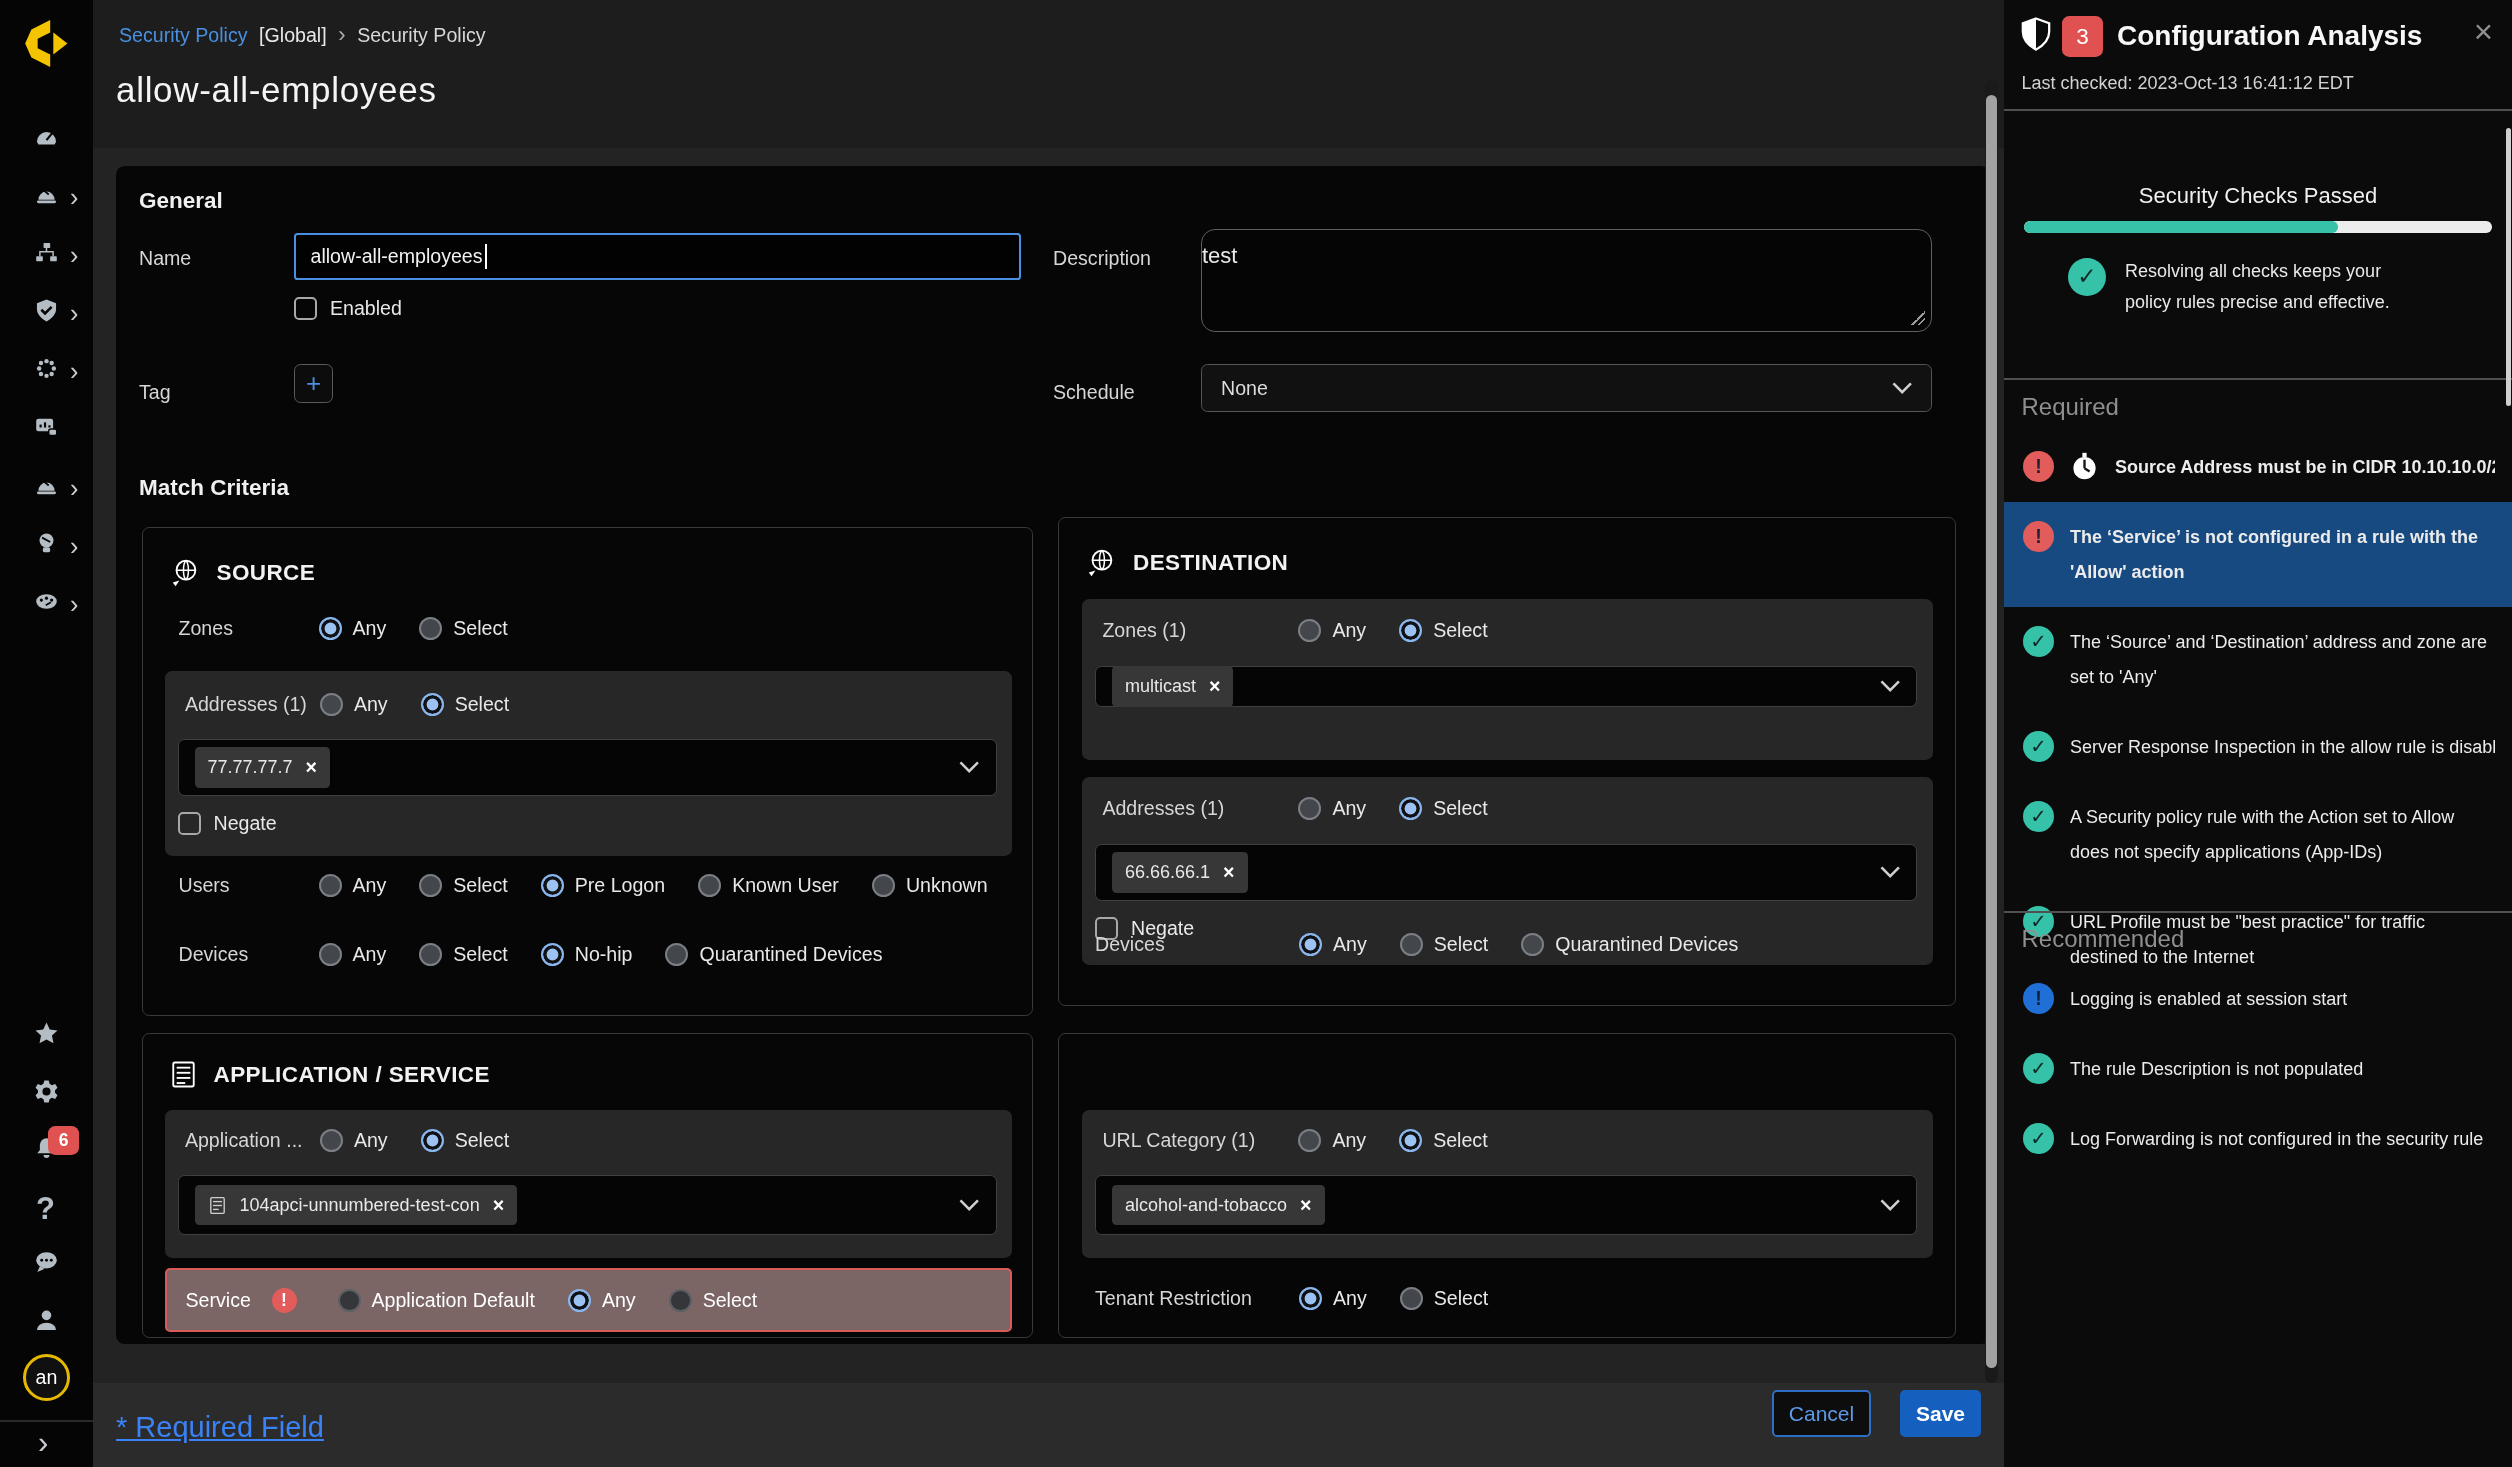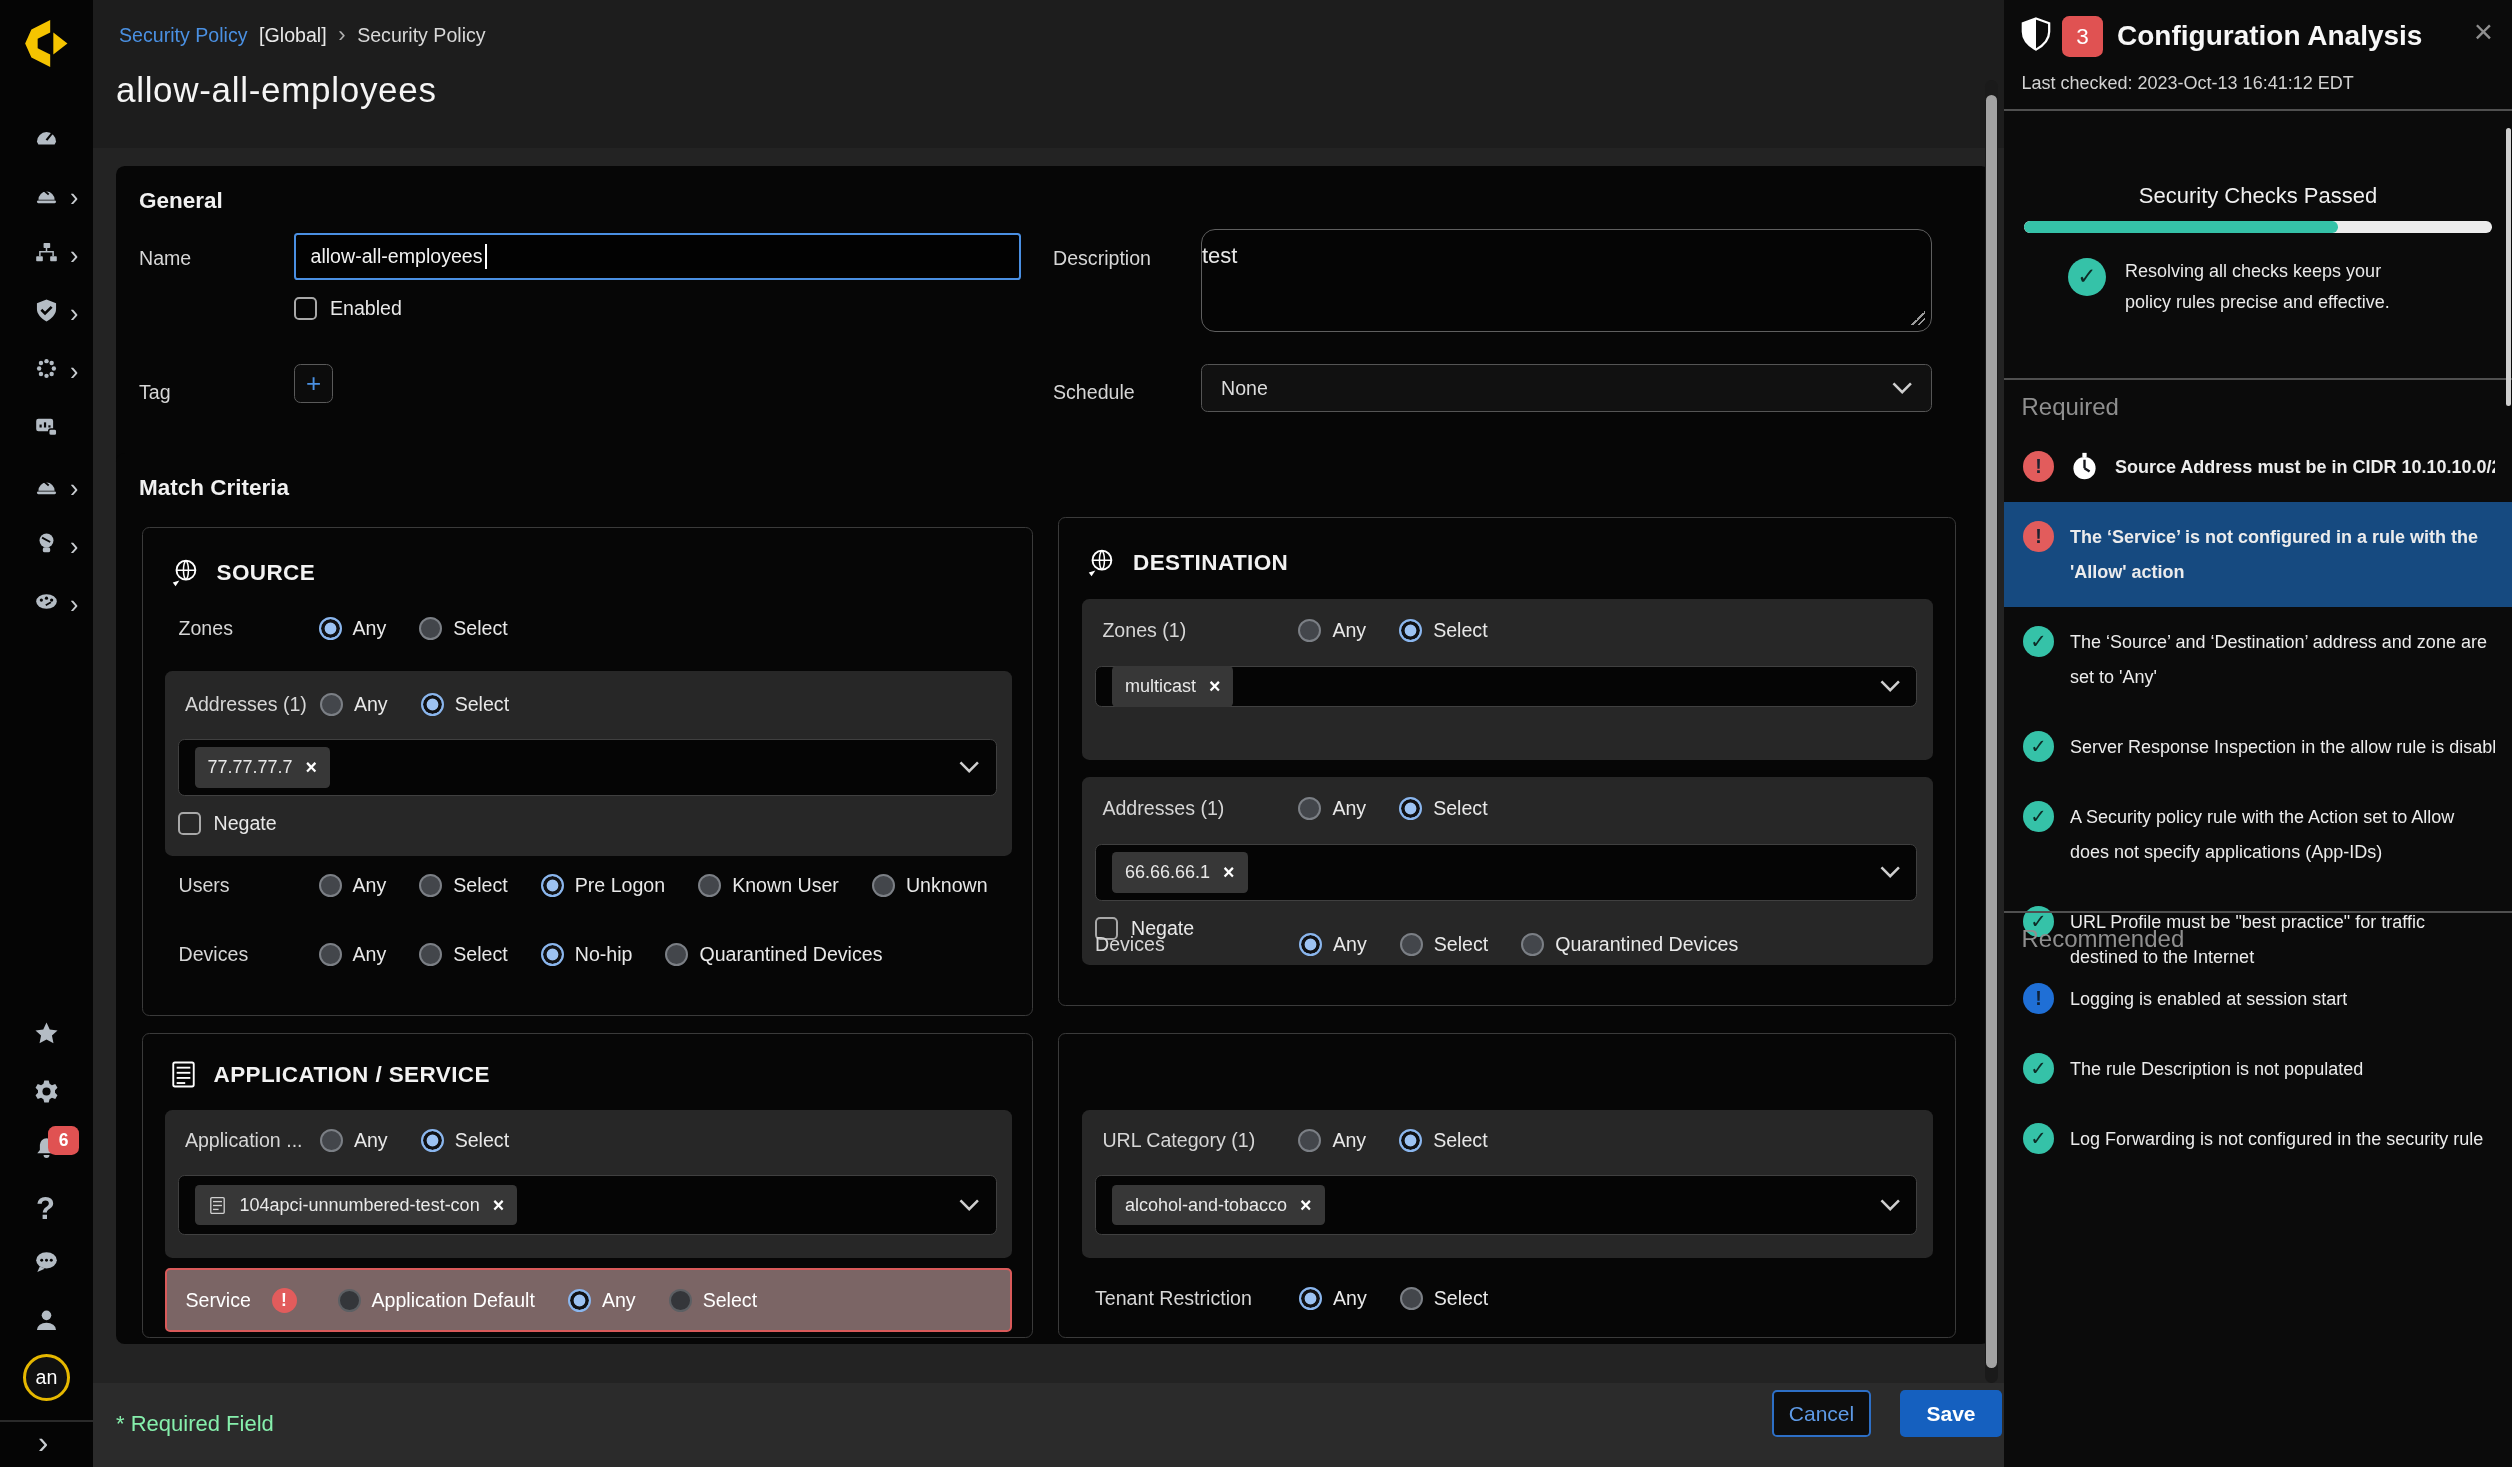--- a/index.html
+++ b/index.html
@@ -57,24 +57,24 @@
      padding:8.7px 13px;font-size:18px;color:#e8e8e8;white-space:nowrap;}
   .chip .x{font-weight:bold;font-size:19.6px;color:#fff;}
   .combo .dd{margin-left:auto;}
   .panel-title{display:flex;align-items:center;gap:16px;font-size:22.5px;font-weight:bold;color:#f2f2f2;letter-spacing:0.4px;}
   .err-row{position:absolute;background:#7b6565;border:2.2px solid #d95a5a;border-radius:5.1px;
      display:flex;align-items:center;box-sizing:border-box;}
   .err-badge{width:25px;height:25px;border-radius:50%;background:#e25c5c;color:#fff;font-weight:bold;
      font-size:17.5px;display:flex;align-items:center;justify-content:center;flex:0 0 auto;}
   
   #footer{position:absolute;left:0;top:1383px;width:1911px;height:84px;background:#2b2b2b;}
-  #required-note{position:absolute;left:23px;top:28px;font-size:22px;color:#86efac;}
+  #required-note{position:absolute;left:23px;top:28px;font-size:29px;color:#3b82f6;text-decoration:underline;}
   .btn{position:absolute;border-radius:5.1px;font-size:21px;display:flex;align-items:center;justify-content:center;box-sizing:border-box;cursor:pointer;}
   #cancel-btn{left:1679px;top:7.3px;width:99px;height:47px;background:#0d0d0d;border:2.2px solid #2d6fc6;color:#5e9ae6;}
-  #save-btn{left:1807px;top:7.3px;width:102px;height:47px;background:#1560bf;color:#fff;font-weight:bold;}
+  #save-btn{left:1807px;top:7.3px;width:81px;height:47px;background:#1560bf;color:#fff;font-weight:bold;}
   
   #main-scroll{position:absolute;left:1892px;top:80px;width:13px;height:1303px;background:#1a1a1a;border-radius:6.5px;}
   #main-scroll .thumb{position:absolute;left:0.7px;top:14.5px;width:11.6px;height:1273px;background:#a2a2a2;border-radius:5.8px;}
   
   #rpanel{position:absolute;left:2004px;top:0;width:508px;height:1468px;background:#0b0b0b;}
   .rdivider{position:absolute;left:0;width:508px;height:1.5px;background:#505050;}
   #r-title{position:absolute;left:113px;top:20.4px;font-size:28px;font-weight:bold;color:#f7f7f7;}
   #r-badge{position:absolute;left:58px;top:16px;width:41px;height:41px;background:#e05252;border-radius:7.3px;
      color:#fff;font-size:22.5px;display:flex;align-items:center;justify-content:center;}
   #r-close{position:absolute;right:19px;top:13px;font-size:33px;color:#8f8f8f;}

